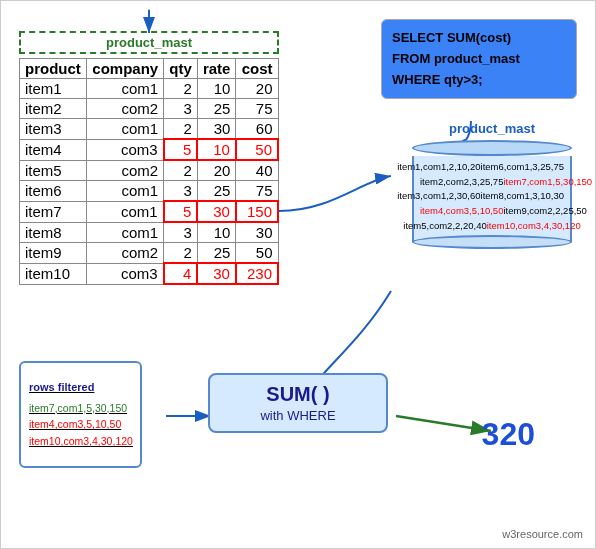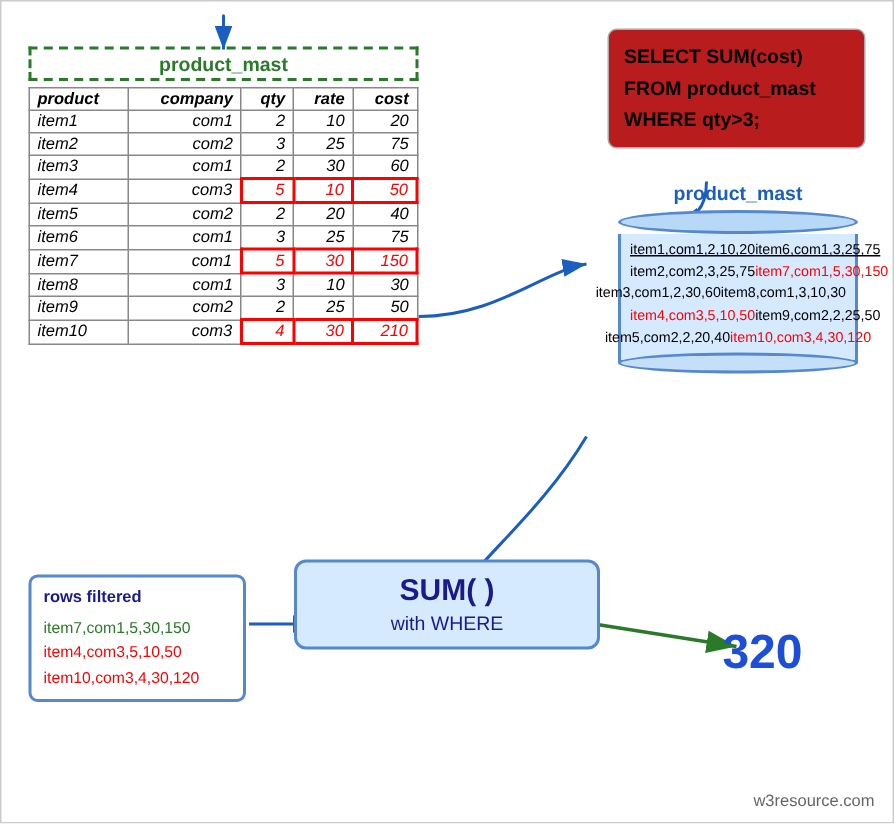--- a/index.html
+++ b/index.html
@@ -19,22 +19,22 @@
       position: relative;
       background: #fff;
       border: 1px solid #ccc;
     }
 
     
     .sql-box {
       position: absolute;
       top: 18px;
       right: 18px;
-      width: 172px;
-      background: #b91c1c;
+      width: 196px;
+      background: #3b82f6;
       border: 1px solid #aaa;
       border-radius: 6px;
       padding: 8px 10px;
       font-size: 13px;
       font-weight: bold;
       color: #000;
       line-height: 1.6;
     }
 
     
@@ -50,23 +50,22 @@
       font-size: 13px;
       font-weight: bold;
       text-align: center;
       margin-bottom: 4px;
       border: 2px dashed #2a7a2a;
       padding: 2px 6px;
     }
 
     .data-table {
       border-collapse: collapse;
-      font-size: 11px;
+      font-size: 15px;
       width: 100%;
-      font-style: italic;
     }
 
     .data-table td, .data-table th {
       border: 1px solid #888;
       padding: 1px 5px;
       text-align: right;
       white-space: nowrap;
     }
 
     .data-table th {
@@ -130,21 +129,21 @@
       border-radius: 50%;
       margin-top: -7px;
     }
 
     
     .sum-box {
       position: absolute;
       bottom: 115px;
       left: 50%;
       transform: translateX(-50%);
-      width: 204px;
+      width: 180px;
       background: #d6eaff;
       border: 2px solid #5588cc;
       border-radius: 8px;
       text-align: center;
       padding: 8px 10px;
     }
 
     .sum-box .sum-title {
       font-size: 20px;
       font-weight: bold;
@@ -155,27 +154,28 @@
       font-size: 13px;
       color: #1a1a8c;
       margin-top: 2px;
     }
 
     
     .filtered-box {
       position: absolute;
       bottom: 80px;
       left: 18px;
-      width: 145px;
+      width: 123px;
       background: #fff;
       border: 2px solid #5588cc;
       border-radius: 6px;
-      padding: 5px 8px;
+      padding: 16px 8px;
       font-size: 10.5px;
       line-height: 1.6;
+      text-decoration: underline;
     }
 
     .filtered-box .box-label {
       color: #1a1a8c;
       font-size: 11px;
       font-weight: bold;
       margin-bottom: 3px;
     }
 
     
@@ -316,32 +316,32 @@
             <td>com2</td>
             <td>2</td>
             <td>25</td>
             <td>50</td>
           </tr>
           <tr>
             <td>item10</td>
             <td>com3</td>
             <td style="color: red; border: 2px solid red;">4</td>
             <td style="color: red; border: 2px solid red;">30</td>
-            <td style="color: red; border: 2px solid red;">210</td>
+            <td style="color: red; border: 2px solid red;">230</td>
           </tr>
         </tbody>
     </table>
   </div>
 
   <div class="db-shape">
     <div class="db-label">product_mast</div>
     <div class="db-cylinder">
       <div class="db-top"></div>
       <div class="db-body" id="db-body">
-      <div style="display: flex; justify-content: space-between; font-size: 9.5px; line-height: 1.55; text-decoration: underline;">
+      <div style="display: flex; justify-content: flex-end; font-size: 9.5px; line-height: 1.55;">
             <span style="color: black;">item1,com1,2,10,20</span>
             <span style="color: black;">item6,com1,3,25,75</span>
           </div>
           <div style="display: flex; justify-content: space-between; font-size: 9.5px; line-height: 1.55;">
             <span style="color: black;">item2,com2,3,25,75</span>
             <span style="color: red;">item7,com1,5,30,150</span>
           </div>
           <div style="display: flex; justify-content: flex-end; font-size: 9.5px; line-height: 1.55;">
             <span style="color: black;">item3,com1,2,30,60</span>
             <span style="color: black;">item8,com1,3,10,30</span>

